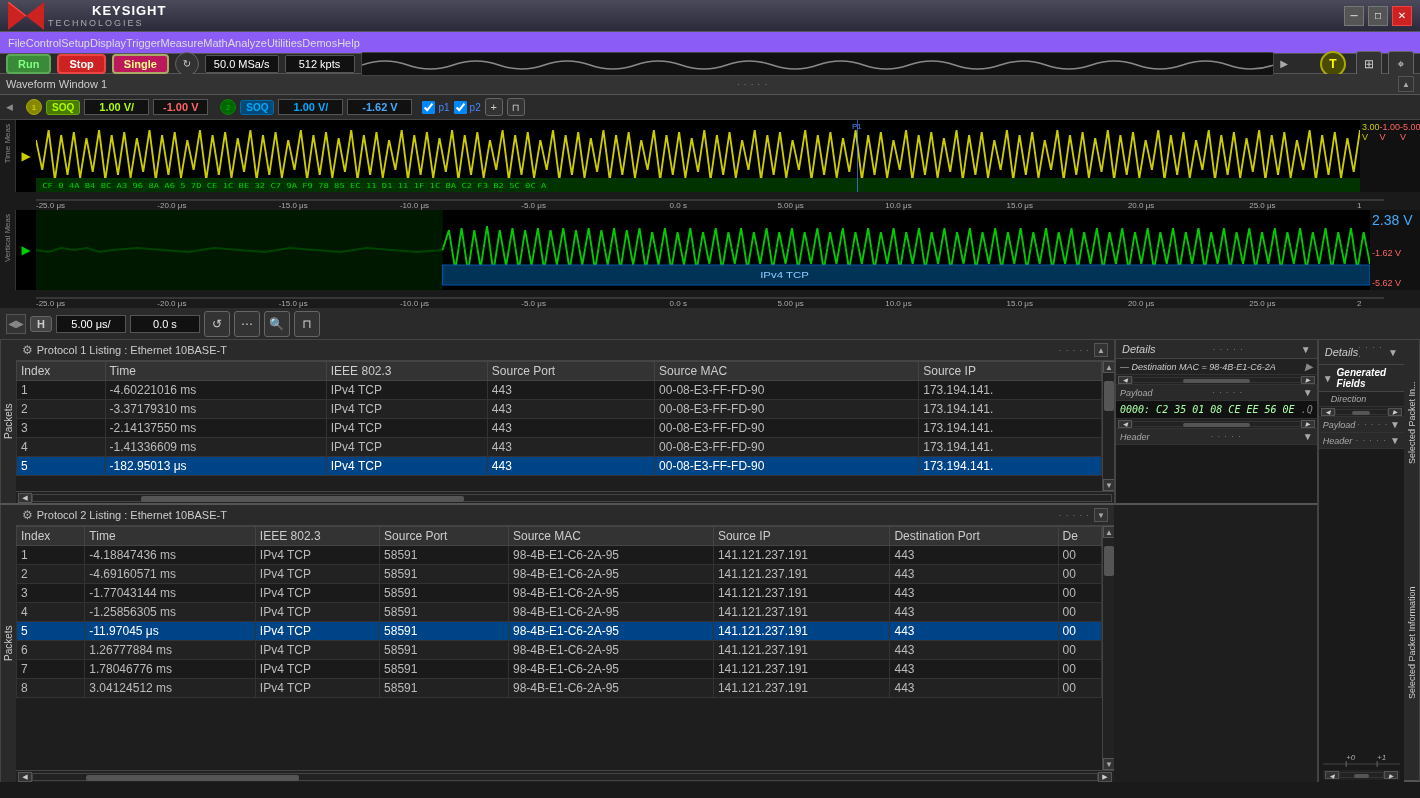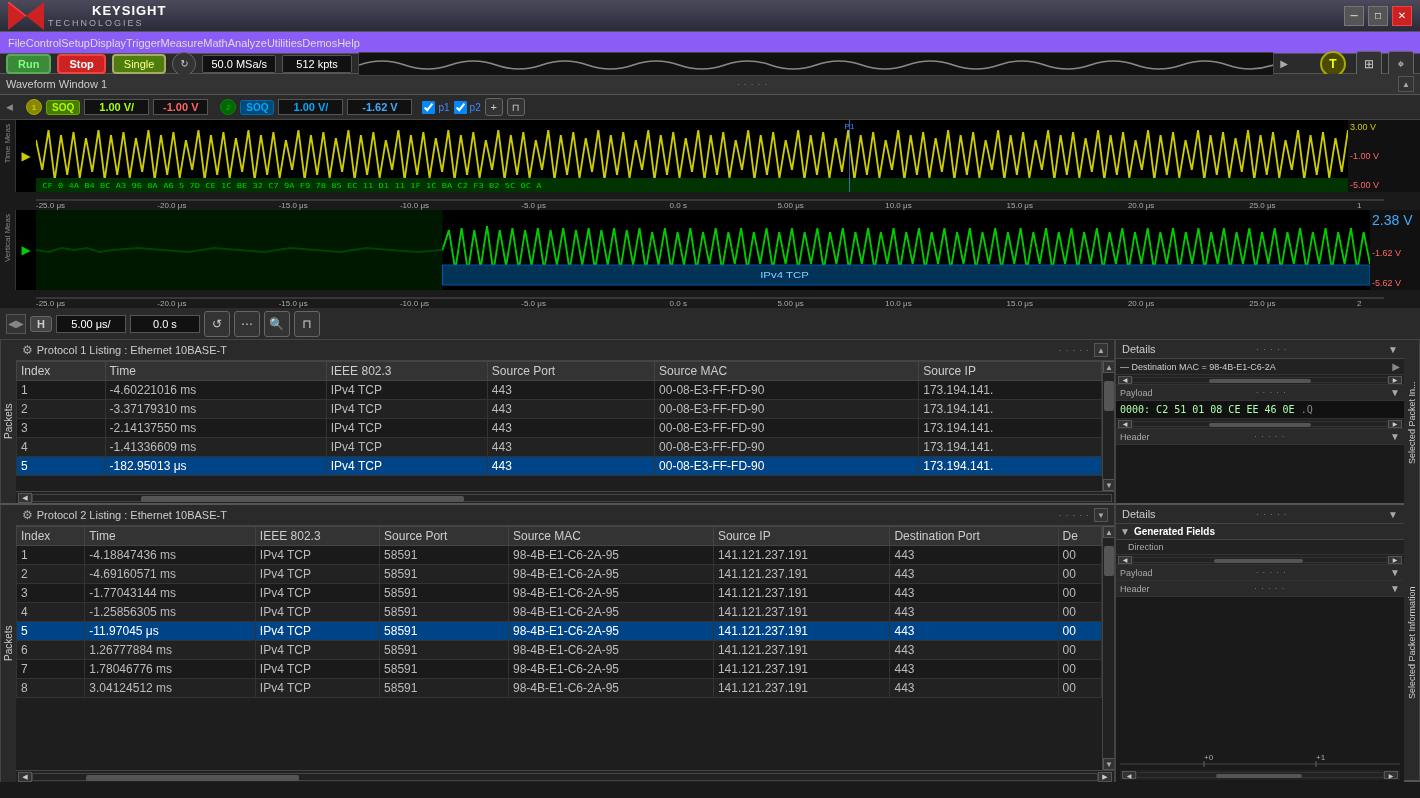--- a/index.html
+++ b/index.html
@@ -61,27 +61,27 @@
       background: #cc2222;
       color: #fff;
       border: 2px solid #ee4444;
       border-radius: 4px;
       padding: 2px 10px;
       font-size: 11px;
       font-weight: bold;
       cursor: pointer;
     }
     .btn-single {
-      background: #4d7c0f;
+      background: #be185d;
       color: #ffff88;
       border: 2px solid #aaaa66;
       border-radius: 4px;
       padding: 2px 10px;
       font-size: 11px;
-      font-weight: normal;
+      font-weight: bold;
       cursor: pointer;
     }
     .toolbar-value {
       background: #111;
       border: 1px solid #555;
       color: #fff;
       padding: 2px 8px;
       font-size: 11px;
       border-radius: 2px;
       min-width: 70px;
@@ -525,21 +525,21 @@
             <path d="M0,20 L5,50 L10,10 L15,60 L20,15 L25,55 L30,12 L35,58 L40,18 L45,52 L50,10 L55,60 L60,15 L65,55 L70,12 L75,58 L80,18 L85,52 L90,10 L95,60 L100,15 L105,55 L110,12 L115,58 L120,20 L125,50 L130,10 L135,60 L140,15 L145,55 L150,12 L155,58 L160,18 L165,52 L170,10 L175,60 L180,15 L185,55 L190,12 L195,58 L200,20 L205,50 L210,10 L215,60 L220,15 L225,55 L230,12 L235,58 L240,18 L245,52 L250,10 L255,60 L260,15 L265,55 L270,12 L275,58 L280,20 L285,50 L290,10 L295,60 L300,15 L305,55 L310,12 L315,58 L320,18 L325,52 L330,10 L335,60 L340,15 L345,55 L350,12 L355,58 L360,20 L365,50 L370,10 L375,60 L380,15 L385,55 L390,12 L395,58 L400,20 L405,50 L410,10 L415,60 L420,15 L425,55 L430,12 L435,58 L440,18 L445,52 L450,10 L455,60 L460,15 L465,55 L470,12 L475,58 L480,20 L485,50 L490,10 L495,60 L500,15 L505,55 L510,12 L515,58 L520,18 L525,52 L530,10 L535,60 L540,15 L545,55 L550,12 L555,58 L560,20 L565,50 L570,10 L575,60 L580,15 L585,55 L590,12 L595,58 L600,20 L605,50 L610,10 L615,60 L620,15 L625,55 L630,12 L635,58 L640,18 L645,52 L650,10 L655,60 L660,15 L665,55 L670,12 L675,58 L680,20 L685,50 L690,10 L695,60 L700,15 L705,55 L710,12 L715,58 L720,18 L725,52 L730,10 L735,60 L740,15 L745,55 L750,12 L755,58 L760,20 L765,50 L770,10 L775,60 L780,15 L785,55 L790,12 L795,58 L800,20 L805,50 L810,10 L815,60 L820,15 L825,55 L830,12 L835,58 L840,18 L845,52 L850,10 L855,60 L860,15 L865,55 L870,12 L875,58 L880,20 L885,50 L890,10 L895,60 L900,15 L905,55 L910,12 L915,58 L920,20 L925,50 L930,10 L935,60 L940,15 L945,55 L950,12 L955,58 L960,18 L965,52 L970,10 L975,60 L980,15 L985,55 L990,12 L995,58 L1000,20 L1005,50 L1010,10 L1015,60 L1020,15 L1025,55 L1030,12 L1035,58 L1040,18 L1045,52 L1050,10" stroke="#cccc00" stroke-width="1.5" fill="none"></path>
 
             <rect x="0" y="58" width="1050" height="14" fill="#003300"></rect>
             <text x="5" y="68" font-size="7" fill="#00cc00" font-family="monospace">CF 0 4A B4 BC A3 96 8A A6 5 7D CE 1C BE 32 C7 9A F9 78 85 EC 11 D1 11 1F 1C BA C2 F3 B2 5C 0C A</text>
           </svg>
           
           <div style="position:absolute;top:0;left:62%;width:1px;height:100%;background:#4488ff;opacity:0.7;"></div>
           <div style="position:absolute;top:2px;left:62%;color:#4488ff;font-size:8px;transform:translateX(-50%);">P1</div>
         </div>
 
-        <div style="width:72px;background:#111;display:flex;flex-direction:column;justify-content:space-between;padding:2px 2px;height:72px;">
+        <div style="width:60px;background:#111;display:flex;flex-direction:row;justify-content:space-between;padding:2px 2px;height:72px;">
           <span style="color:#cccc00;font-size:9px;">3.00 V</span>
           <span style="color:#ff6666;font-size:9px;">-1.00 V</span>
           <span style="color:#ff6666;font-size:9px;">-5.00 V</span>
         </div>
       </div>
 
       <div style="display:flex;background:#1a1a1a;height:18px;padding:0 36px 0 36px;position:relative;">
         <svg width="100%" height="18">
           <line x1="0" y1="8" x2="100%" y2="8" stroke="#555" stroke-width="1"></line>
           <text x="0" y="16" font-size="8" fill="#aaa">-25.0 μs</text>
@@ -824,21 +824,21 @@
               </div>
               <div style="width:14px;height:10px;background:#333;border:1px solid #555;display:flex;align-items:center;justify-content:center;cursor:pointer;font-size:7px;">▶</div>
             </div>
           </div>
         </div>
 
       </div>
 
       <div style="display:flex;">
 
-        <div style="width:290px;display:flex;flex-direction:column;">
+        <div style="width:290px;display:flex;flex-direction:row;font-style:italic;">
 
           <div style="height:165px;background:#1a1a1a;border-bottom:2px solid #555;border-left:2px solid #444;display:flex;flex-direction:column;">
             <div class="details-header">
               <span>Details</span>
               <span class="dots-indicator">· · · · ·</span>
               <div class="collapse-btn">▼</div>
             </div>
             <div style="flex:1;overflow:hidden;display:flex;flex-direction:column;">
 
               <div style="background:#222;padding:2px 4px;font-size:9px;color:#ccc;border-bottom:1px solid #333;display:flex;align-items:center;justify-content:space-between;">
@@ -853,21 +853,21 @@
                 </div>
                 <div style="width:14px;height:8px;background:#333;border:1px solid #555;display:flex;align-items:center;justify-content:center;font-size:6px;cursor:pointer;">▶</div>
               </div>
 
               <div style="background:#2a2a2a;padding:2px 4px;font-size:9px;color:#aaa;border-bottom:1px solid #333;display:flex;align-items:center;justify-content:space-between;">
                 <span>Payload</span>
                 <span class="dots-indicator">· · · · ·</span>
                 <div class="collapse-btn">▼</div>
               </div>
               <div style="background:#111;padding:3px 4px;font-family:monospace;font-size:10px;color:#aaffaa;border-bottom:1px solid #333;">
-                <span>0000:  C2 51 01 08 CE EE 46 0E</span>
+                <span>0000:  C2 35 01 08 CE EE 56 0E</span>
                 <span style="color:#888;"> .Q</span>
               </div>
 
               <div style="height:10px;background:#222;display:flex;align-items:center;padding:0 2px;border-bottom:1px solid #333;">
                 <div style="width:14px;height:8px;background:#333;border:1px solid #555;display:flex;align-items:center;justify-content:center;font-size:6px;cursor:pointer;">◀</div>
                 <div style="flex:1;height:6px;background:#222;border:1px solid #333;position:relative;">
                   <div style="background:#555;height:4px;width:40%;position:absolute;left:30%;top:1px;border-radius:2px;"></div>
                 </div>
                 <div style="width:14px;height:8px;background:#333;border:1px solid #555;display:flex;align-items:center;justify-content:center;font-size:6px;cursor:pointer;">▶</div>
               </div>

